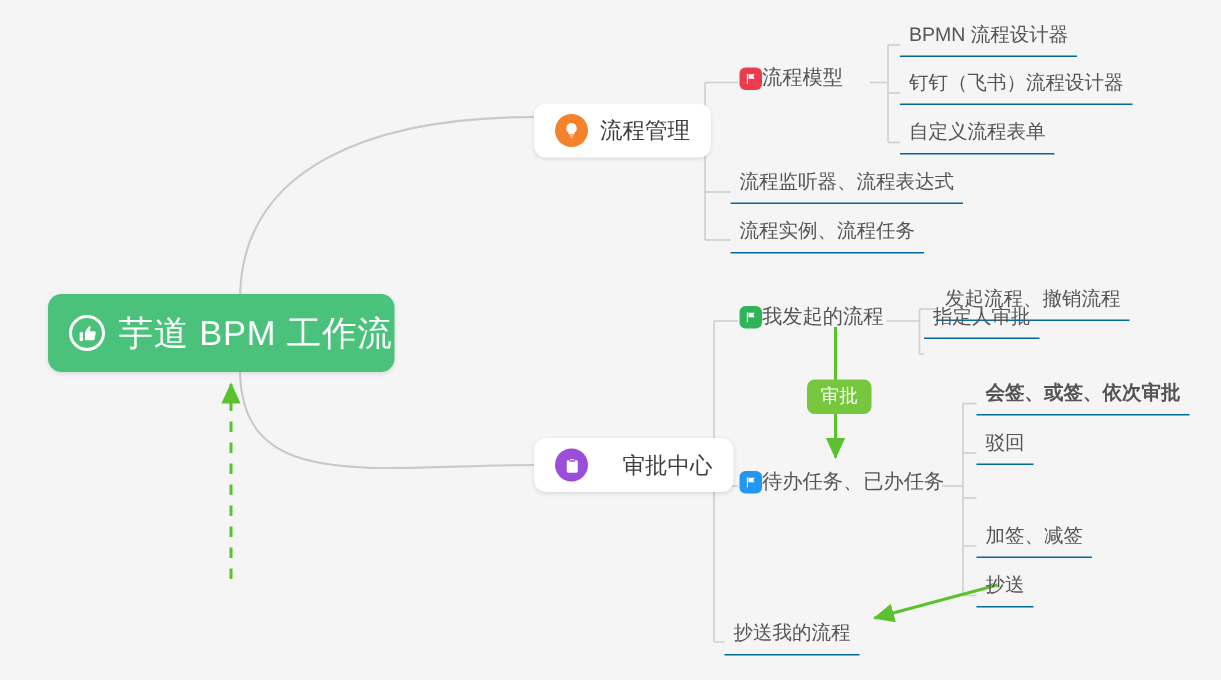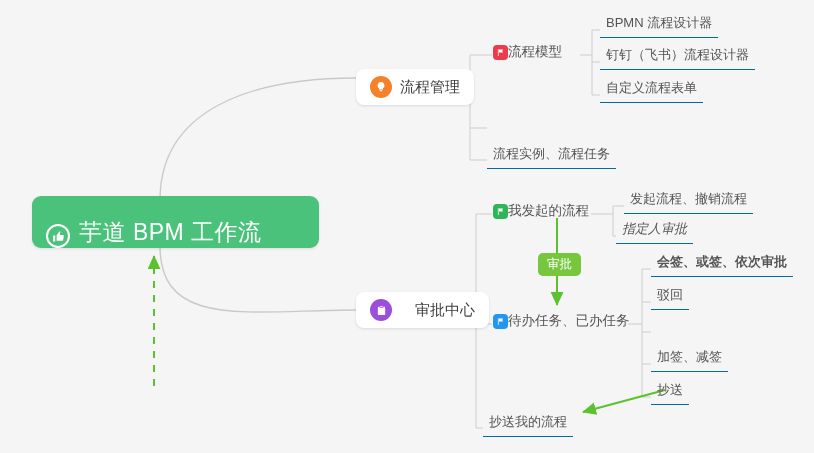--- a/index.html
+++ b/index.html
@@ -28,27 +28,27 @@
     width: 814px;
     height: 453px;
     pointer-events: none;
   }
 
   
   .root-node {
     position: absolute;
     left: 32px;
     top: 196px;
-    width: 287px;
+    width: 231px;
     height: 52px;
     background: #4ac27c;
     border-radius: 9px;
     box-shadow: 0 1px 3px rgba(0,0,0,0.10);
     display: flex;
-    align-items: flex-end;
+    align-items: center;
     padding-left: 14px;
     box-sizing: border-box;
   }
   .root-label {
     color: #ffffff;
     font-size: 23px;
     letter-spacing: 0.5px;
     margin-left: 9px;
     white-space: nowrap;
   }
@@ -107,21 +107,21 @@
 
   
   #leaf-bpmn        { left: 600px; top: 11px; }
   #leaf-dingtalk    { left: 600px; top: 43px; }
   #leaf-customform  { left: 600px; top: 76px; }
   #leaf-listener    { left: 487px; top: 109px; }
   #leaf-instance    { left: 487px; top: 142px; }
 
   
   #leaf-start-cancel { left: 624px; top: 187px; }
-  #leaf-assignee     { left: 616px; top: 217px; font-style: italic; }
+  #leaf-assignee     { left: 616px; top: 199px; }
   #leaf-countersign  { left: 651px; top: 250px; font-weight: bold; }
   #leaf-reject       { left: 651px; top: 283px; }
   #leaf-delegate     { left: 651px; top: 313px; }
   #leaf-addsign      { left: 651px; top: 345px; }
   #leaf-cc           { left: 651px; top: 378px; }
   #leaf-cc-mine      { left: 483px; top: 410px; }
 
   
   #tag-approve {
     position: absolute;
@@ -256,20 +256,21 @@
       <svg width="9" height="9" viewBox="0 0 24 24" fill="#ffffff">
         <path d="M5 3h2v18H5zM8 4h11l-2.5 4L19 12H8z"></path>
       </svg>
     </span>
     <span class="branch-label">流程模型</span>
   </div>
 
   <div class="text-node" id="leaf-bpmn">BPMN 流程设计器</div>
   <div class="text-node" id="leaf-dingtalk">钉钉（飞书）流程设计器</div>
   <div class="text-node" id="leaf-customform">自定义流程表单</div>
+  <div class="text-node" id="leaf-listener">流程监听器、流程表达式</div>
   <div class="text-node" id="leaf-instance">流程实例、流程任务</div>
 
   <div class="card-node" id="node-approve-center">
     <span class="icon-round icon-clip">
       <svg width="11" height="11" viewBox="0 0 24 24" fill="#ffffff">
         <path d="M9 2h6v2H9zM6 4h2v2h8V4h2a2 2 0 012 2v14a2 2 0 01-2 2H6a2 2 0 01-2-2V6a2 2 0 012-2zm2.5 7h7v1.6h-7zm0 3.6h7v1.6h-7z"></path>
       </svg>
     </span>
     <span class="card-label">审批中心</span>
   </div>

